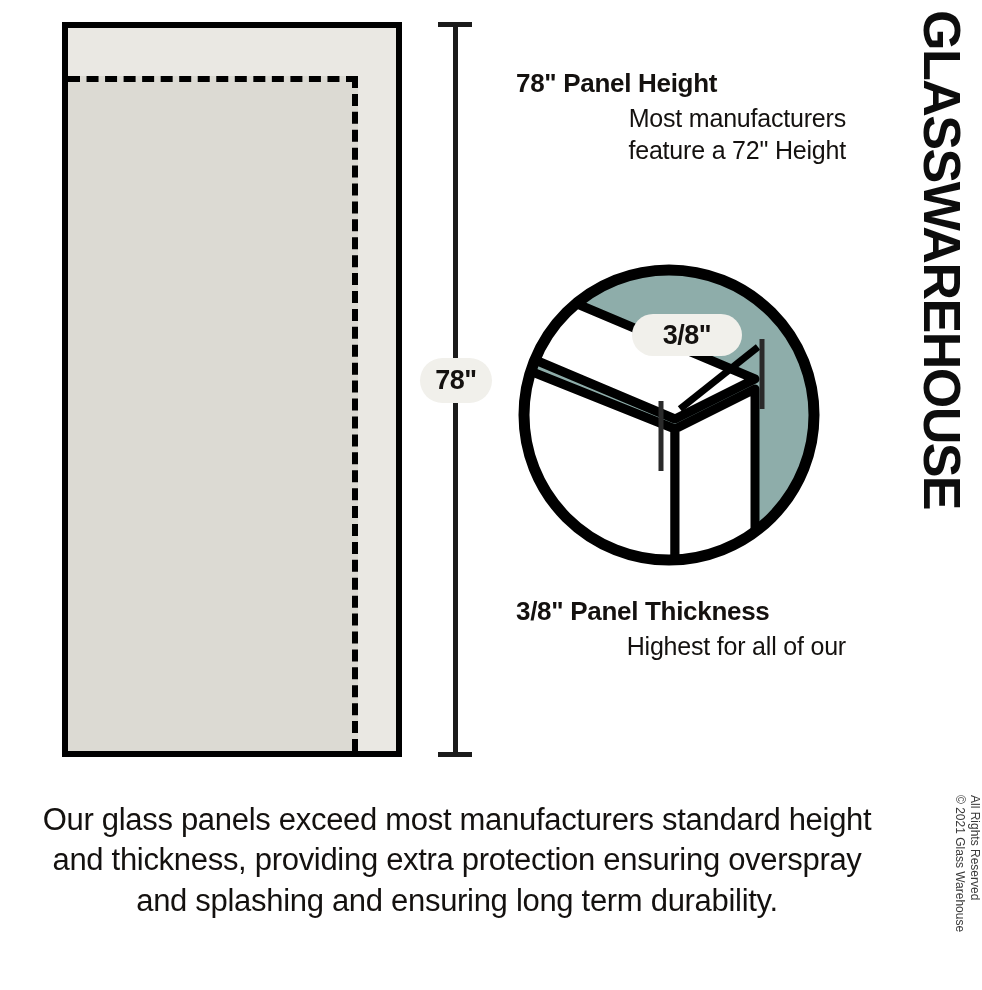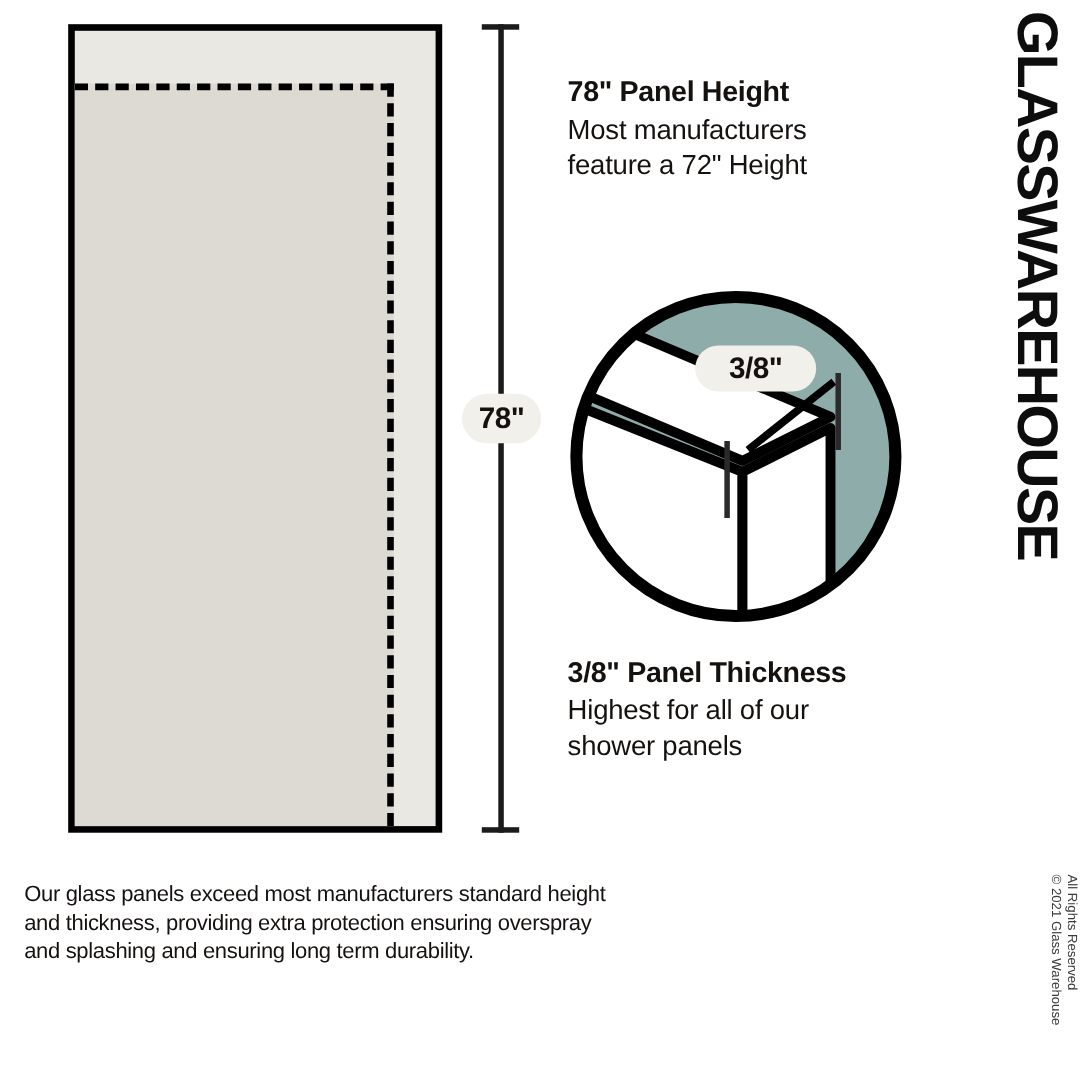--- a/index.html
+++ b/index.html
@@ -107,20 +107,21 @@
     font-weight: bold;
     letter-spacing: -0.3px;
     line-height: 1.18;
     margin-bottom: 3px;
   }
   .callout .body {
     font-size: 25px;
     font-weight: 400;
     line-height: 1.28;
     letter-spacing: -0.2px;
+    text-align: right;
   }
   .callout-top { left: 516px; top: 68px; }
   .callout-bottom { left: 516px; top: 596px; }
 
   
   .circle-figure {
     position: absolute;
     left: 515px;
     top: 261px;
     width: 308px;
@@ -137,26 +138,27 @@
   }
   .bottom-title {
     font-size: 35px;
     font-weight: bold;
     letter-spacing: -0.6px;
     color: #14110f;
     margin: 0 0 16px 0;
     line-height: 1.1;
   }
   .bottom-text {
-    font-size: 20px;
+    font-size: 31px;
     font-weight: 400;
     line-height: 1.3;
     letter-spacing: -0.3px;
     color: #14110f;
     margin: 0;
+    text-align: center;
   }
 
   
   .brand-vertical {
     position: absolute;
     right: 2px;
     top: 8px;
     height: 580px;
     width: 66px;
     display: flex;
@@ -244,21 +246,20 @@
       </g>
 
       <circle cx="154" cy="154" r="145" fill="none" stroke="#000000" stroke-width="11"></circle>
     </svg>
   </div>
   <div class="pill pill-38">3/8"</div>
 
   <div class="callout callout-bottom">
     <div class="headline">3/8" Panel Thickness</div>
     <div class="body">Highest for all of our</div>
-    <div class="body">shower panels</div>
   </div>
 
   <div class="bottom-block">
     <p class="bottom-text">Our glass panels exceed most manufacturers standard height</p>
     <p class="bottom-text">and thickness, providing extra protection ensuring overspray</p>
     <p class="bottom-text">and splashing and ensuring long term durability.</p>
   </div>
 
   <div class="brand-vertical">
     <span>GLASSWAREHOUSE</span>

